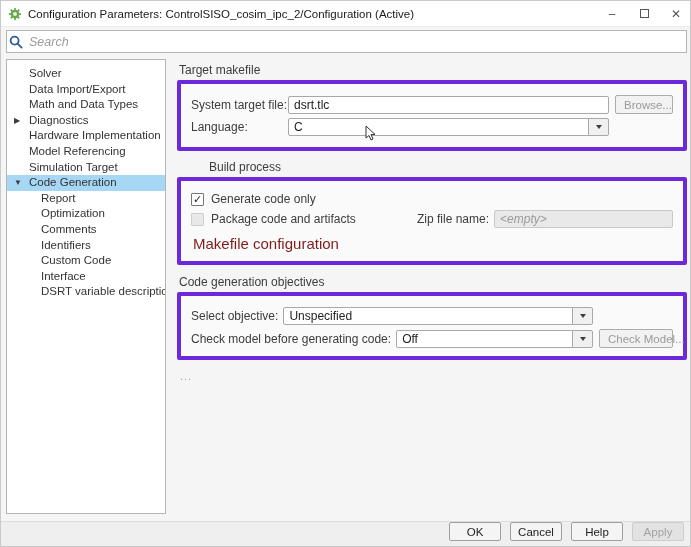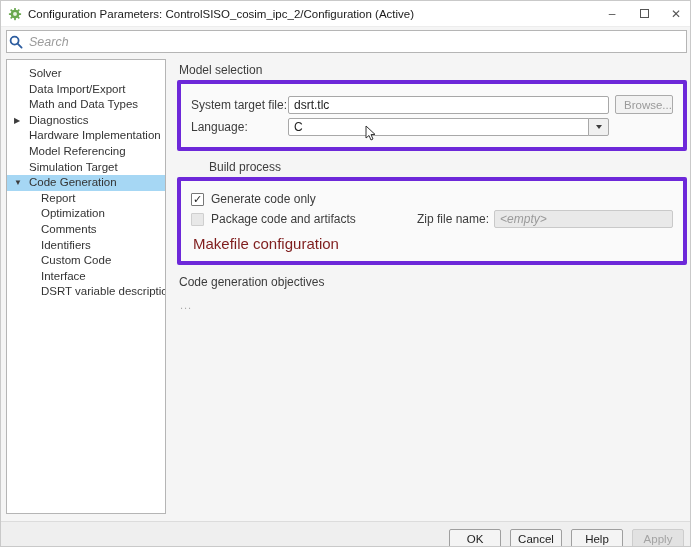--- a/index.html
+++ b/index.html
@@ -103,21 +103,21 @@
     border:1px solid #dadada; background:#fafafa; border-radius:2px;
     padding:5px 10px 7px 10px; margin:3px 2px 2px 2px;
   }
   .sub-title { font-size:15px; color:#7f1d1d; margin:7px 0 2px 2px; }
   .ellipsis { font-size:11px; color:#a9a9a9; margin:10px 0 0 3px; letter-spacing:1px; }
 
   
   .footer {
     position:absolute; left:0; top:520px; width:691px; height:27px;
     background:#efefef; border-top:1px solid #dcdcdc;
-    display:flex; align-items:flex-end; justify-content:flex-end; gap:9px;
+    display:flex; align-items:flex-start; justify-content:flex-end; gap:9px;
     padding-right:8px;
   }
   .footer .fbtn {
     width:52px; height:19px; background:#f4f4f4; border:1px solid #9f9f9f;
     border-radius:2px; font-size:11.5px; color:#222;
     font-family:"Liberation Sans", sans-serif; cursor:default;
   }
   .footer .fbtn.disabled {
     background:#e2e2e2; border-color:#cdcdcd; color:#a3a3a3;
   }
@@ -170,21 +170,21 @@
   <div class="titem child"><span>Optimization</span></div>
   <div class="titem child"><span>Comments</span></div>
   <div class="titem child"><span>Identifiers</span></div>
   <div class="titem child"><span>Custom Code</span></div>
   <div class="titem child"><span>Interface</span></div>
   <div class="titem child"><span>DSRT variable descriptio...</span></div>
 </div>
 
 <div class="main">
 
-  <div class="section-title">Model selection</div>
+  <div class="section-title">Target makefile</div>
   <div class="groupbox">
     <div class="row">
       <span class="lbl" style="width:97px;">System target file:</span>
       <input class="field" style="flex: 1 1 0%;" type="text" value="dsrt.tlc">
       <button class="btn" style="width:58px; margin-left:6px;">Browse...</button>
     </div>
     <div class="row">
       <span class="lbl" style="width:97px;">Language:</span>
       <div class="combo" style="flex:1; margin-right:64px;">
         <input class="field" type="text" value="C" style="">
@@ -204,20 +204,41 @@
     <div class="row">
       <span class="checkbox disabled"></span>
       <span class="lbl" style="width:172px;">Package code and artifacts</span>
       <span class="lbl" style="margin-left:34px; margin-right:5px;">Zip file name:</span>
       <input class="field disabled" style="flex: 1 1 0%;" type="text" disabled="" placeholder="&lt;empty&gt;">
     </div>
     <div class="sub-title">Makefile configuration</div>
   </div>
 
   <div class="section-title" style="margin-top:10px;">Code generation objectives</div>
+  <div class="groupbox">
+    <div class="row">
+      <span class="lbl" style="margin-right:5px;">Select objective:</span>
+      <div class="combo" style="flex:1; margin-right:80px;">
+        <input class="field" type="text" value="Unspecified" style="">
+        <div class="combo-arrow">
+            <i></i>
+          </div>
+      </div>
+    </div>
+    <div class="row" style="margin-bottom:1px;">
+      <span class="lbl" style="margin-right:5px;">Check model before generating code:</span>
+      <div class="combo" style="flex:1;">
+        <input class="field" type="text" value="Off" style="">
+        <div class="combo-arrow">
+            <i></i>
+          </div>
+      </div>
+      <button class="btn" style="width:74px; margin-left:6px;">Check Model...</button>
+    </div>
+  </div>
 
   <div class="ellipsis">...</div>
 </div>
 
 <div class="footer">
   <button class="fbtn">OK</button>
   <button class="fbtn">Cancel</button>
   <button class="fbtn">Help</button>
   <button class="fbtn disabled">Apply</button>
 </div>

